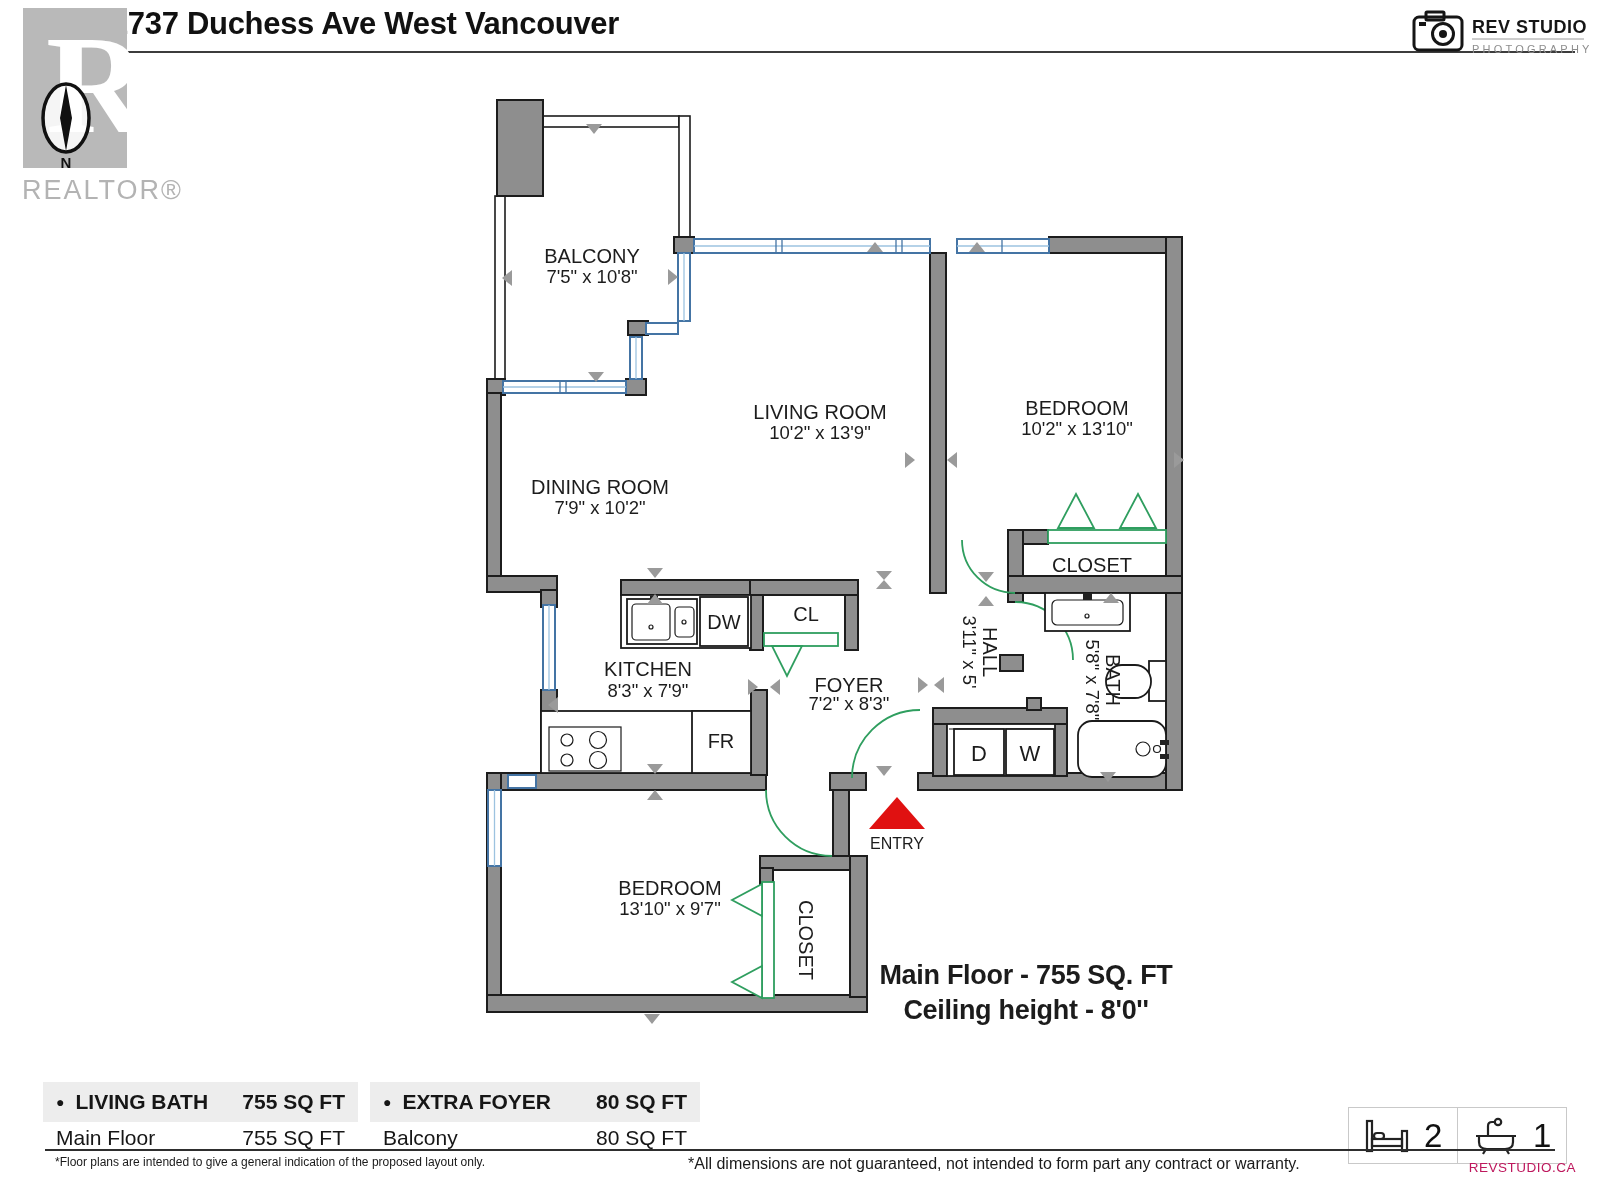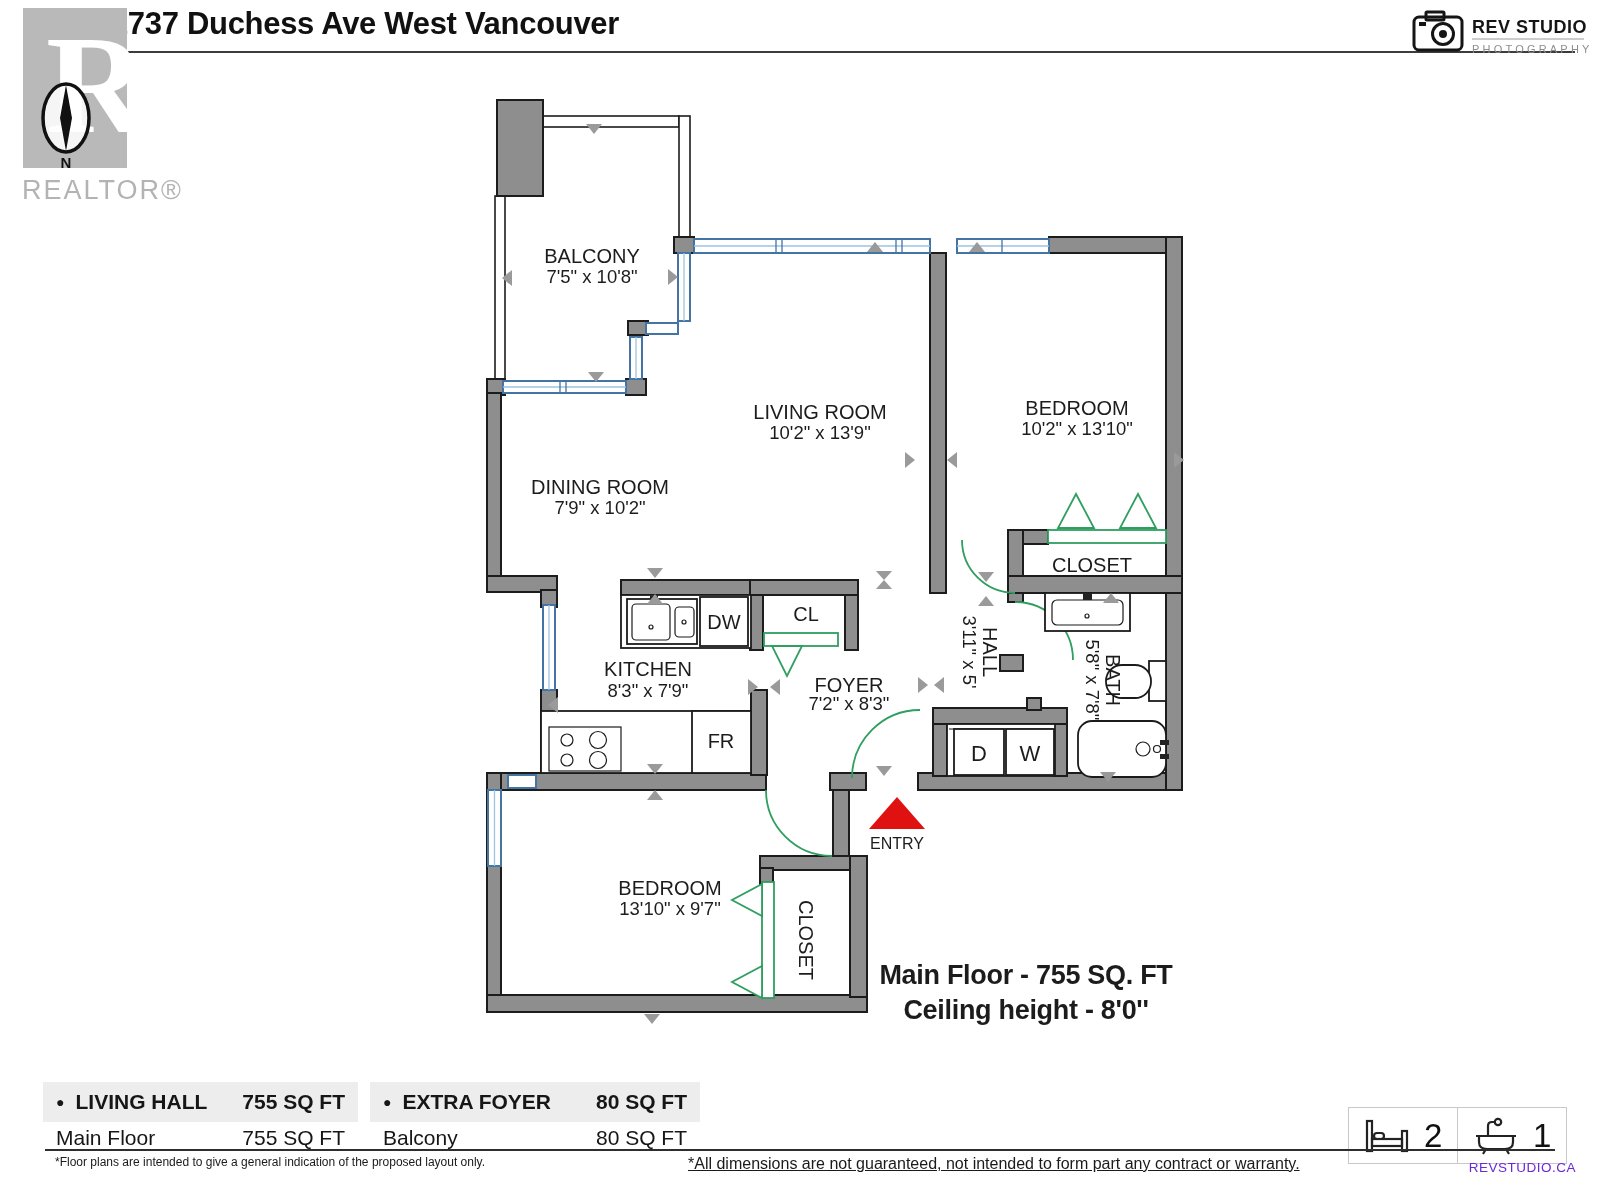--- a/index.html
+++ b/index.html
@@ -43,22 +43,22 @@
   #table-living{left:43px;width:315px;}
   #table-extra{left:370px;width:330px;}
   
   #stats-box{left:1348px;top:1107px;width:217px;height:55px;border:1.5px solid #c9c9c9;display:flex;}
   .stat-cell{flex:1;display:flex;align-items:center;justify-content:space-evenly;}
   .stat-cell + .stat-cell{border-left:1.5px solid #c9c9c9;}
   .stat-num{font-size:33px;color:#111;}
   
   #footer-rule{left:45px;width:1510px;top:1149px;height:2px;background:#2e2e2e;}
   #footnote-left{left:55px;top:1155px;font-size:12px;color:#1a1a1a;}
-  #footnote-right{left:688px;top:1155px;font-size:16px;color:#1a1a1a;text-decoration:underline;}
-  #site-credit{right:24px;top:1160px;font-size:13.5px;color:#6d28d9;letter-spacing:0.5px;}
+  #footnote-right{left:688px;top:1155px;font-size:16px;color:#1a1a1a;}
+  #site-credit{right:24px;top:1160px;font-size:13.5px;color:#be185d;letter-spacing:0.5px;}
 </style>
 </head>
 <body>
 
 <div class="abs" id="page-title">502-1737 Duchess Ave West Vancouver</div>
 <div class="abs" id="header-rule"></div>
 
 <svg class="abs" style="left:20px;top:6px;" width="190" height="205" viewBox="0 0 190 205">
   <rect x="3" y="2" width="104" height="160" fill="#b9b9b9"></rect>
   <text class="t-r" x="26" y="126">R</text>
@@ -296,21 +296,21 @@
 
   <g>
     <text class="t-sum" x="1026" y="984">Main Floor - 755 SQ. FT</text>
     <text class="t-sum" x="1026" y="1019">Ceiling height - 8'0''</text>
   </g>
 </svg>
 
 <div class="abs area-table" id="table-living">
   <div class="hd">
     <span class="bullet">●</span>
-    <span>LIVING HALL</span>
+    <span>LIVING BATH</span>
     <span class="val">755 SQ FT</span>
   </div>
   <div class="row">
     <span>Main Floor</span>
     <span class="val">755  SQ FT</span>
   </div>
 </div>
 
 <div class="abs area-table" id="table-extra">
   <div class="hd">

